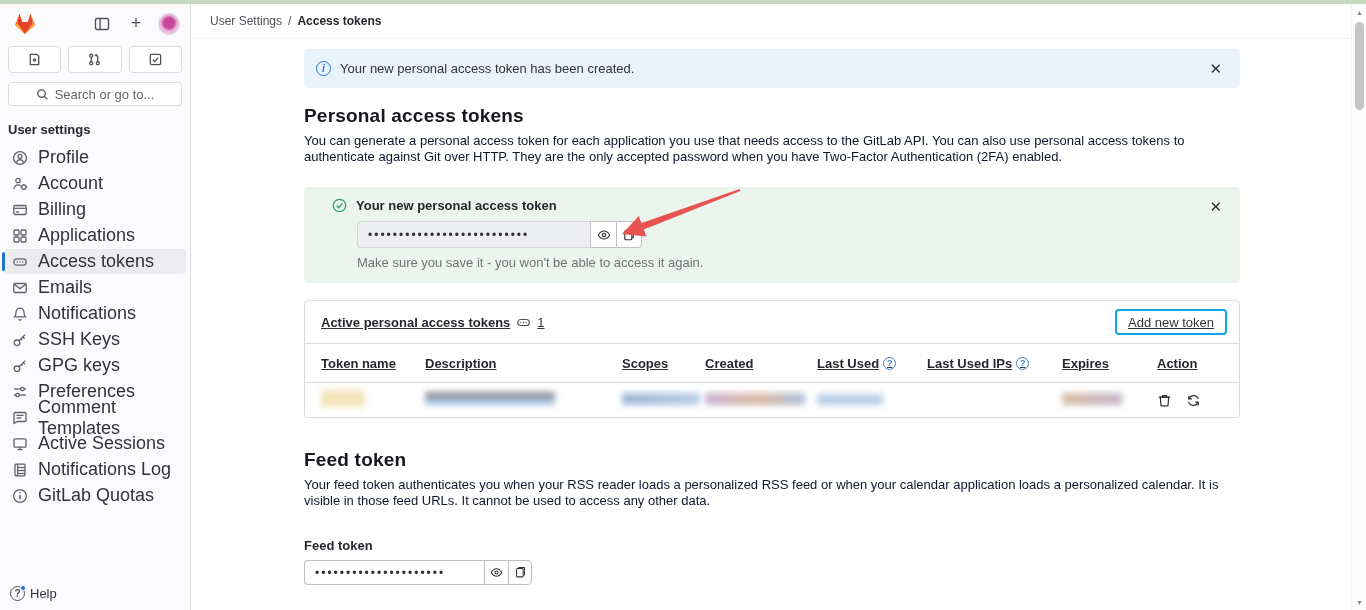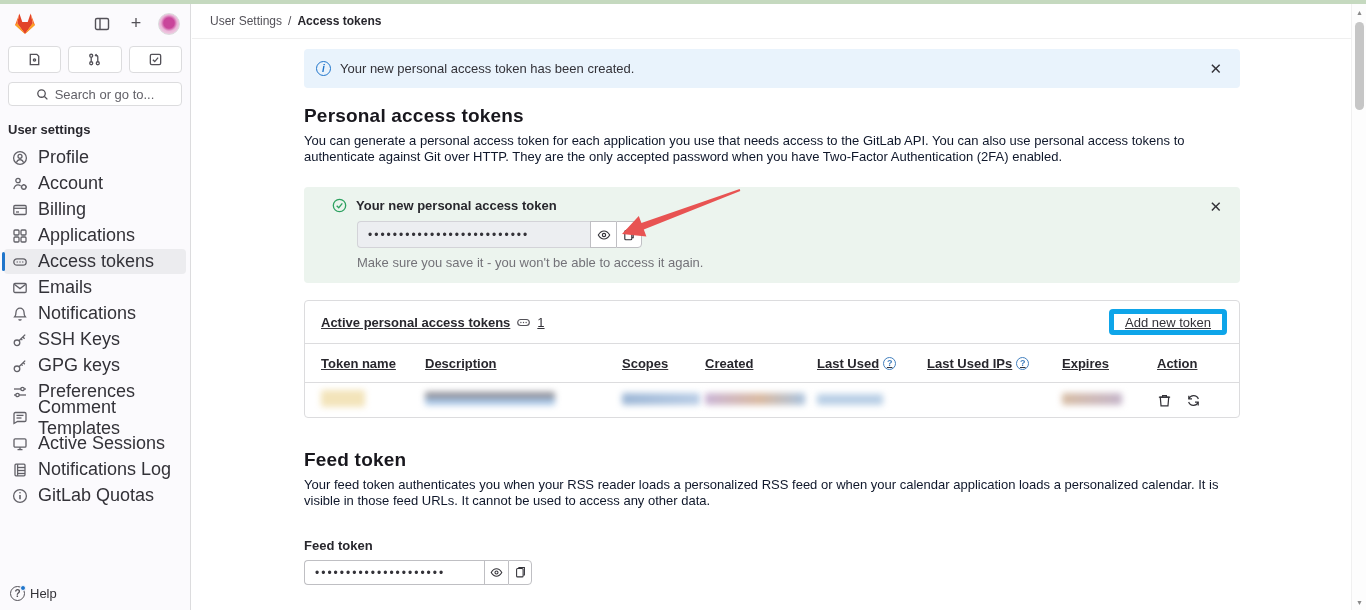--- a/index.html
+++ b/index.html
@@ -74,21 +74,21 @@
   .tk-btn.copy { border-radius:0 4px 4px 0; }
   .as-note { margin:7px 0 0 25px; font-size:13px; color:#737278; }
   .arrow-annotation { position:absolute; top:1px; left:316px; width:126px; height:52px; pointer-events:none; }
 
   .tokens-card { margin-top:17px; border:1px solid #dcdcde; border-radius:4px;text-decoration:underline; }
   .card-header { display:flex; align-items:center; padding:8px 12px 8px 16px; }
   .card-title { font-size:13px; font-weight:bold; color:#28272d; display:flex; align-items:center; gap:6px; }
   .pill-icon { color:#535158; display:flex; }
   .count { font-weight:normal; font-size:13px; color:#333238; }
   .add-btn { margin-left:auto; height:26px; padding:0 11px; font-size:13px; color:#333238;
-    background:#fff; border:5px solid #0ea5e9; border-radius:4px; cursor:pointer;
+    background:#fff; border:2px solid #0ea5e9; border-radius:4px; cursor:pointer;
     font-family:"Liberation Sans",sans-serif; }
   .tbl-head, .tbl-row { display:grid; grid-template-columns:104px 197px 83px 112px 110px 135px 95px 1fr;
     padding:0 16px; align-items:center; }
   .tbl-head { border-top:1px solid #dcdcde; height:39px; font-size:13px; font-weight:bold; color:#28272d; }
   .th { display:flex; align-items:center; gap:4px; }
   .help-icon { width:13px; height:13px; border:1.2px solid #427fbe; color:#427fbe; border-radius:50%;
     display:flex; align-items:center; justify-content:center; font-size:9px; font-weight:bold; cursor:pointer; }
   .tbl-row { border-top:1px solid #dcdcde; height:35px; }
   .blur { filter:blur(3px); border-radius:2px; }
   .redact-name { width:44px; height:17px; background:#f3e4ba; }

